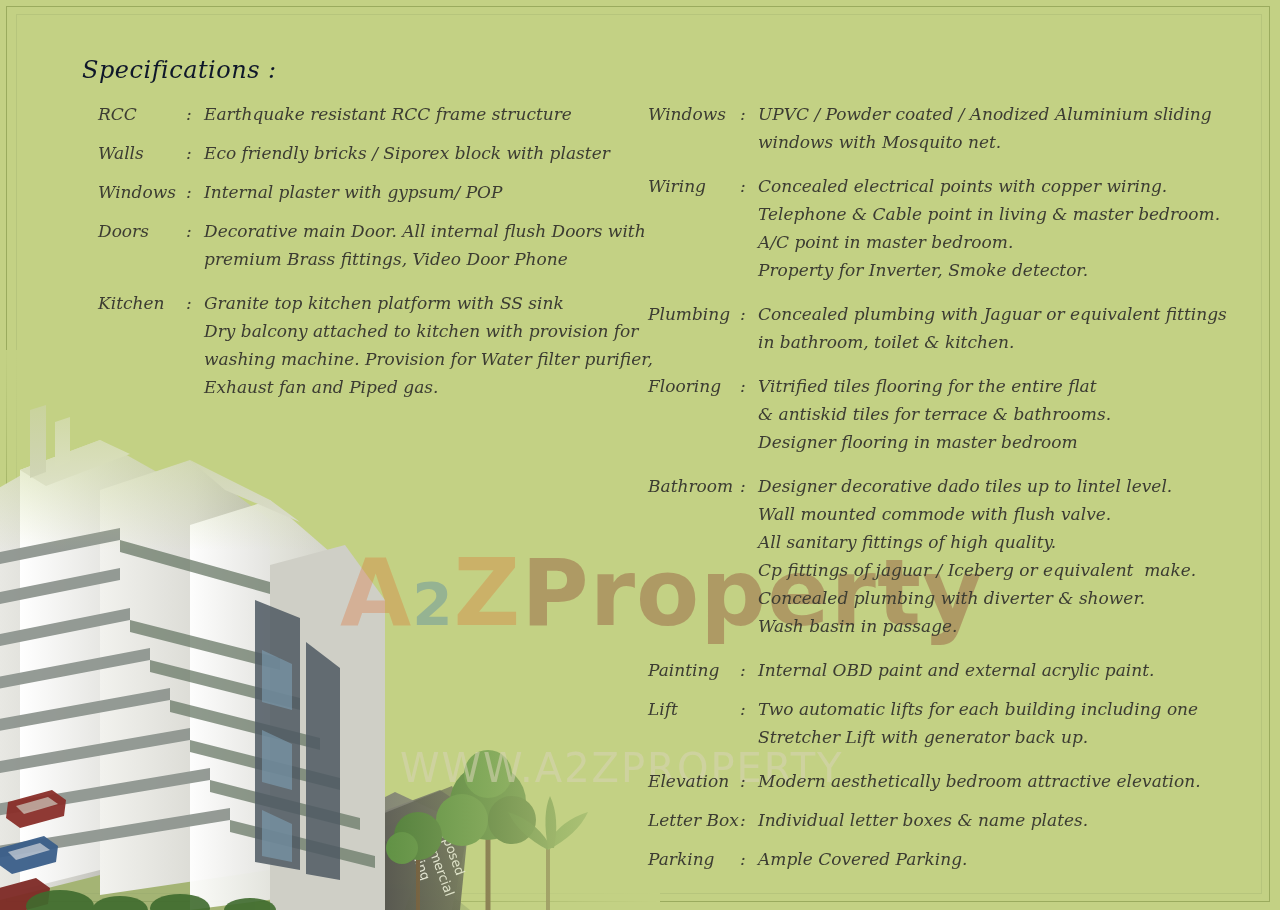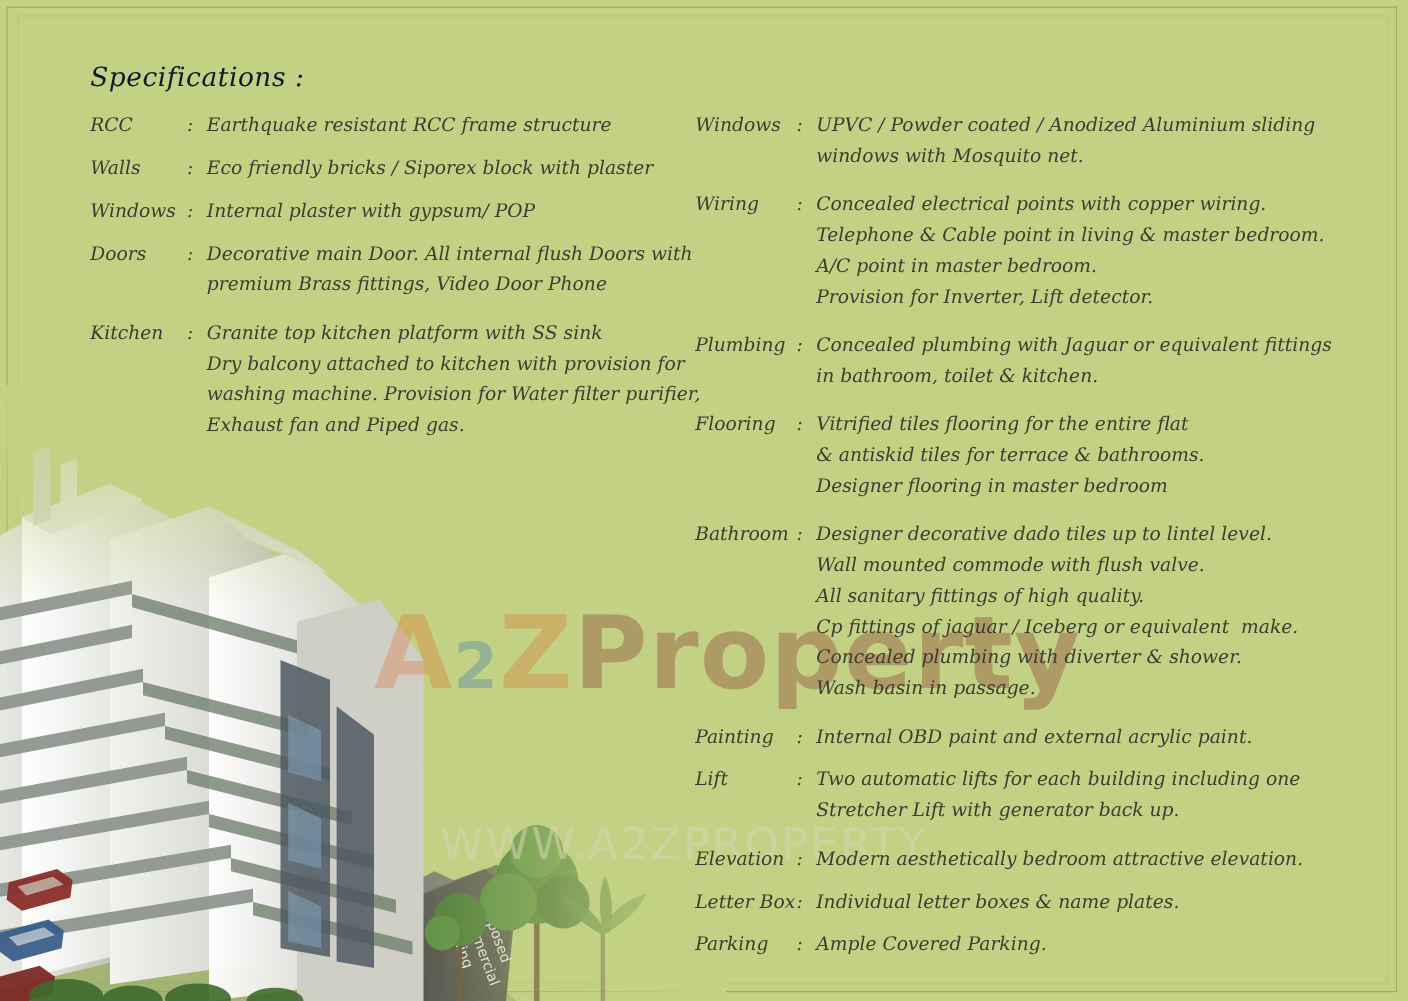--- a/index.html
+++ b/index.html
@@ -95,20 +95,21 @@
     font-size: 24px;
     color: #0f172a;
     letter-spacing: 0.5px;
   }
 
   .col {
     position: absolute;
     font-family: "DejaVu Serif", serif;
     font-style: italic;
     color: #3c3c32;
+    margin-left: 16px;
   }
   .col-left {
     left: 82px;
     top: 100px;
     width: 560px;
   }
   .col-right {
     left: 632px;
     top: 100px;
     width: 580px;
@@ -335,21 +336,21 @@
       </div>
     </div>
 
     <div class="row">
       <div class="label">Wiring</div>
       <div class="colon">:</div>
       <div class="value">
         <span class="ln">Concealed electrical points with copper wiring.</span>
         <span class="ln">Telephone &amp; Cable point in living &amp; master bedroom.</span>
         <span class="ln">A/C point in master bedroom.</span>
-        <span class="ln">Provision for Inverter, Lift detector.</span>
+        <span class="ln">Property for Inverter, Smoke detector.</span>
       </div>
     </div>
 
     <div class="row">
       <div class="label">Plumbing</div>
       <div class="colon">:</div>
       <div class="value">
         <span class="ln">Concealed plumbing with Jaguar or equivalent fittings</span>
         <span class="ln">in bathroom, toilet &amp; kitchen.</span>
       </div>

